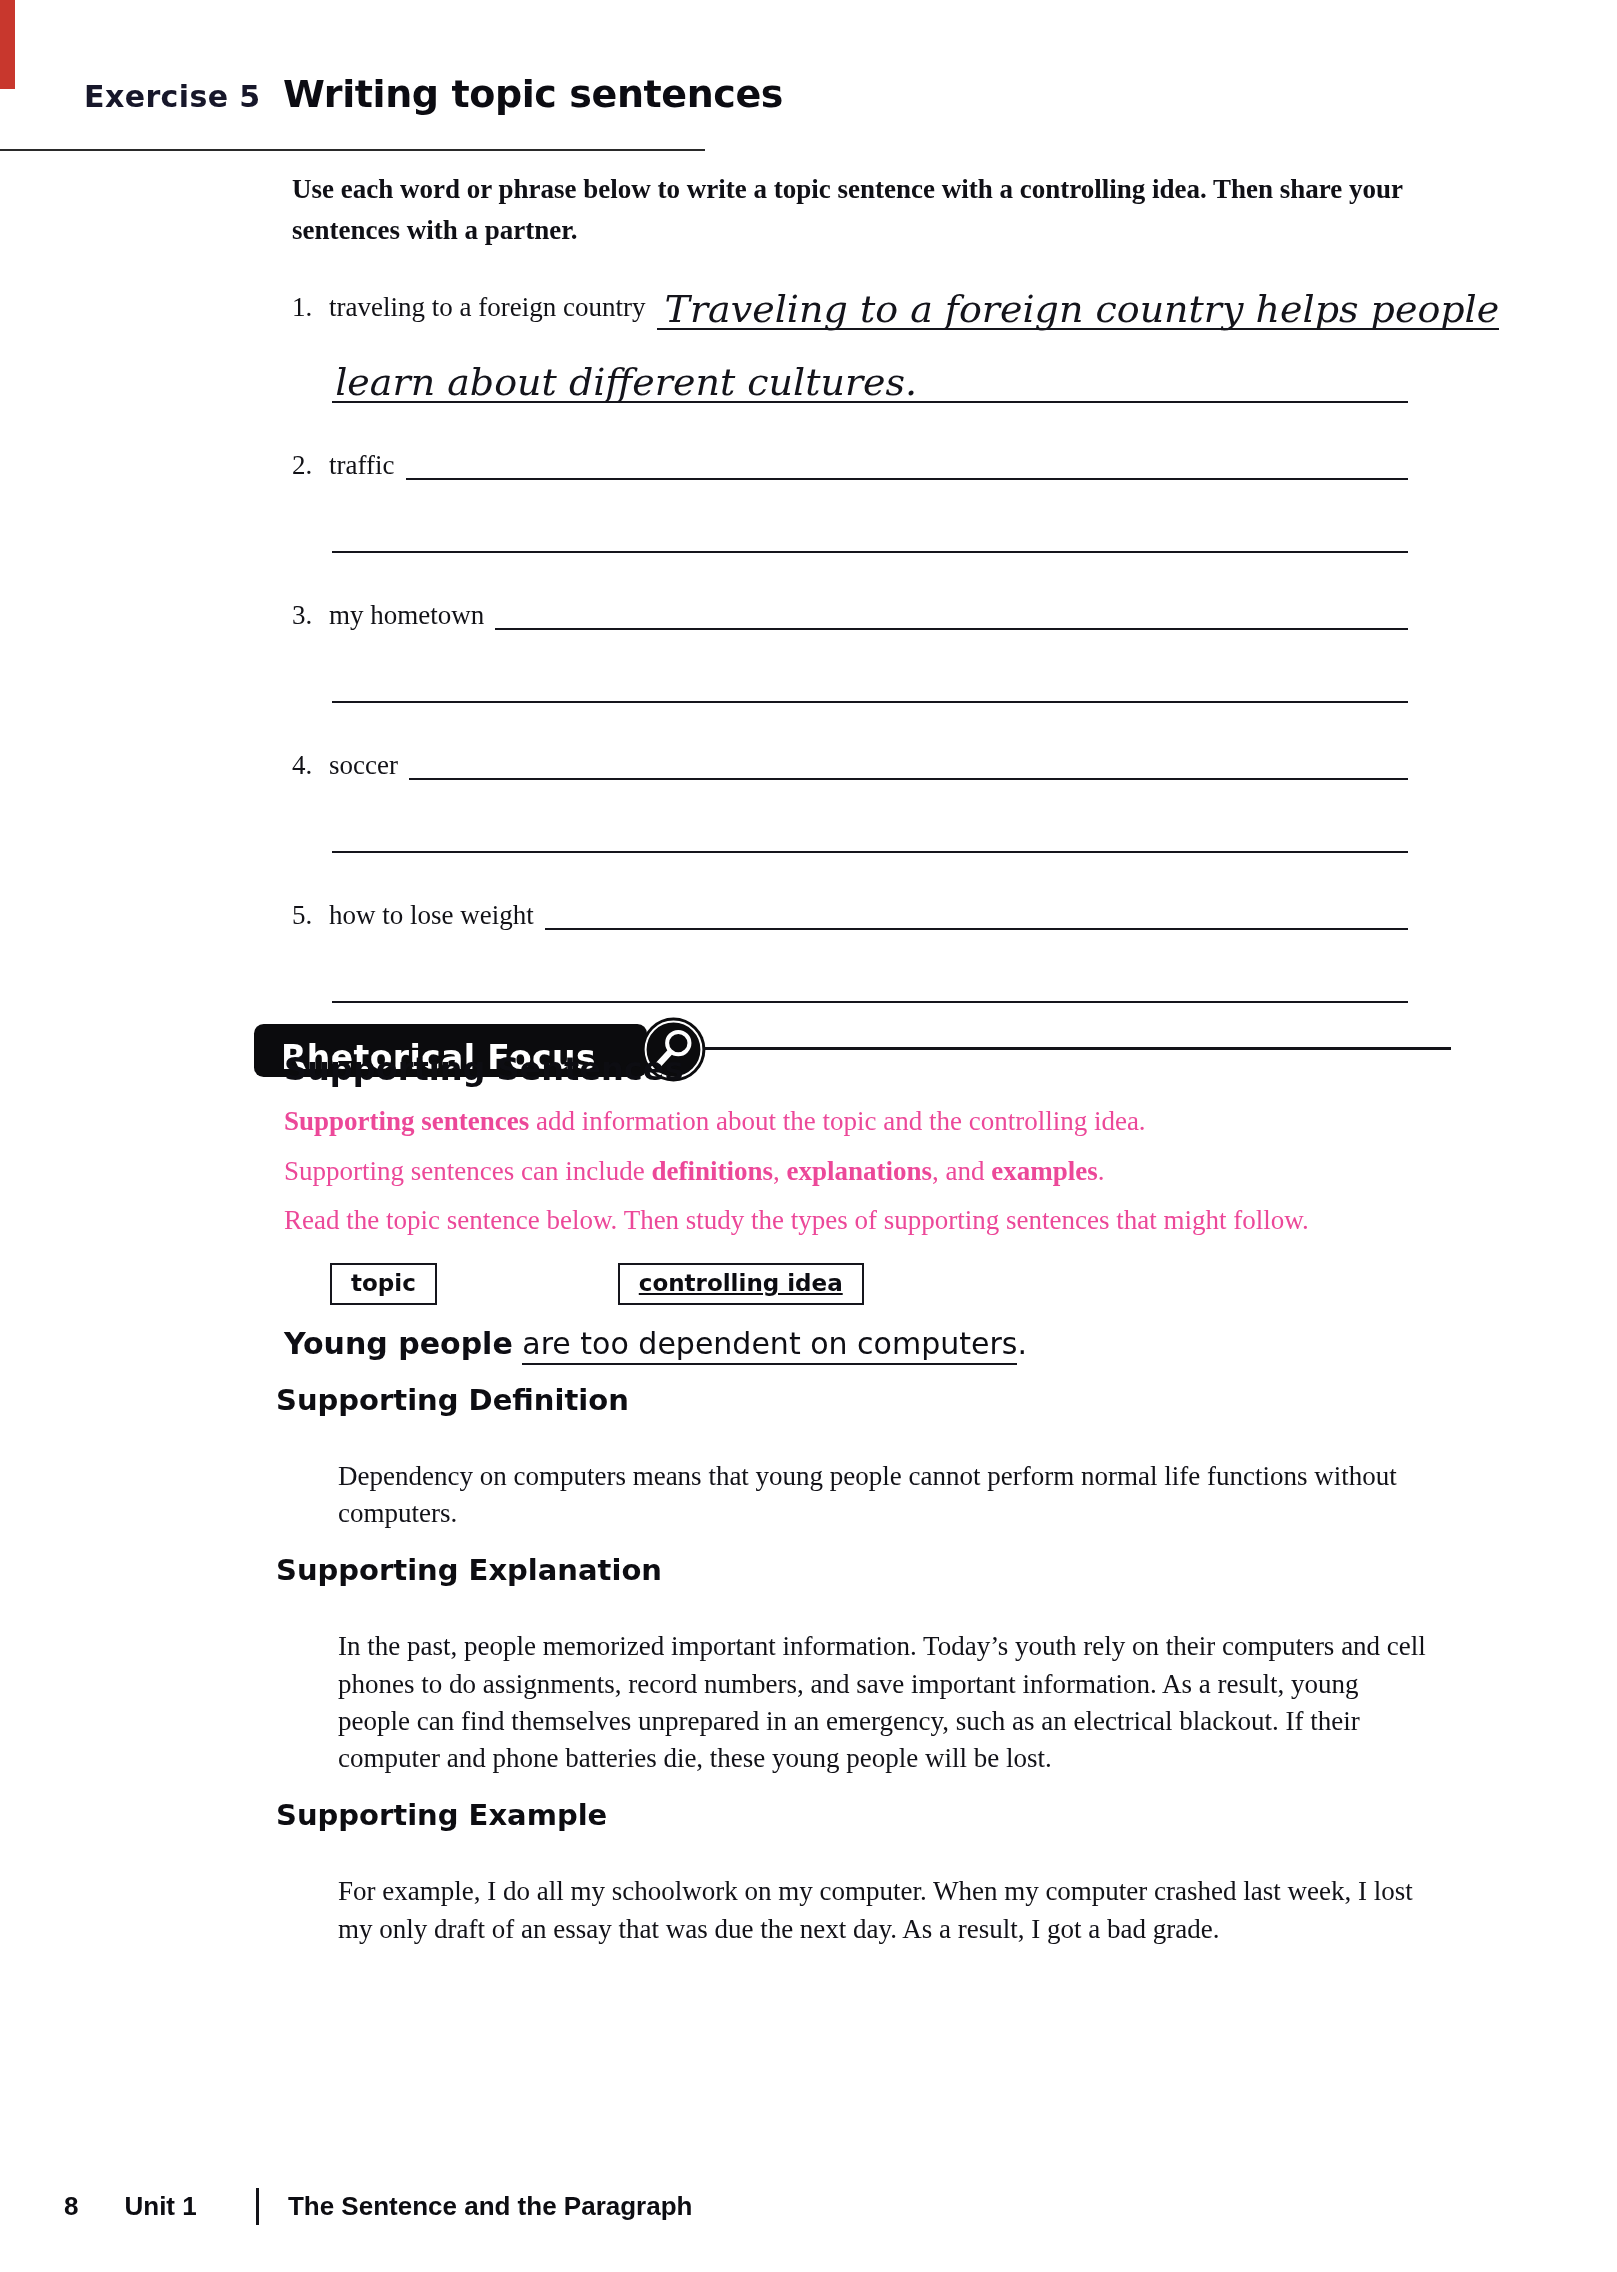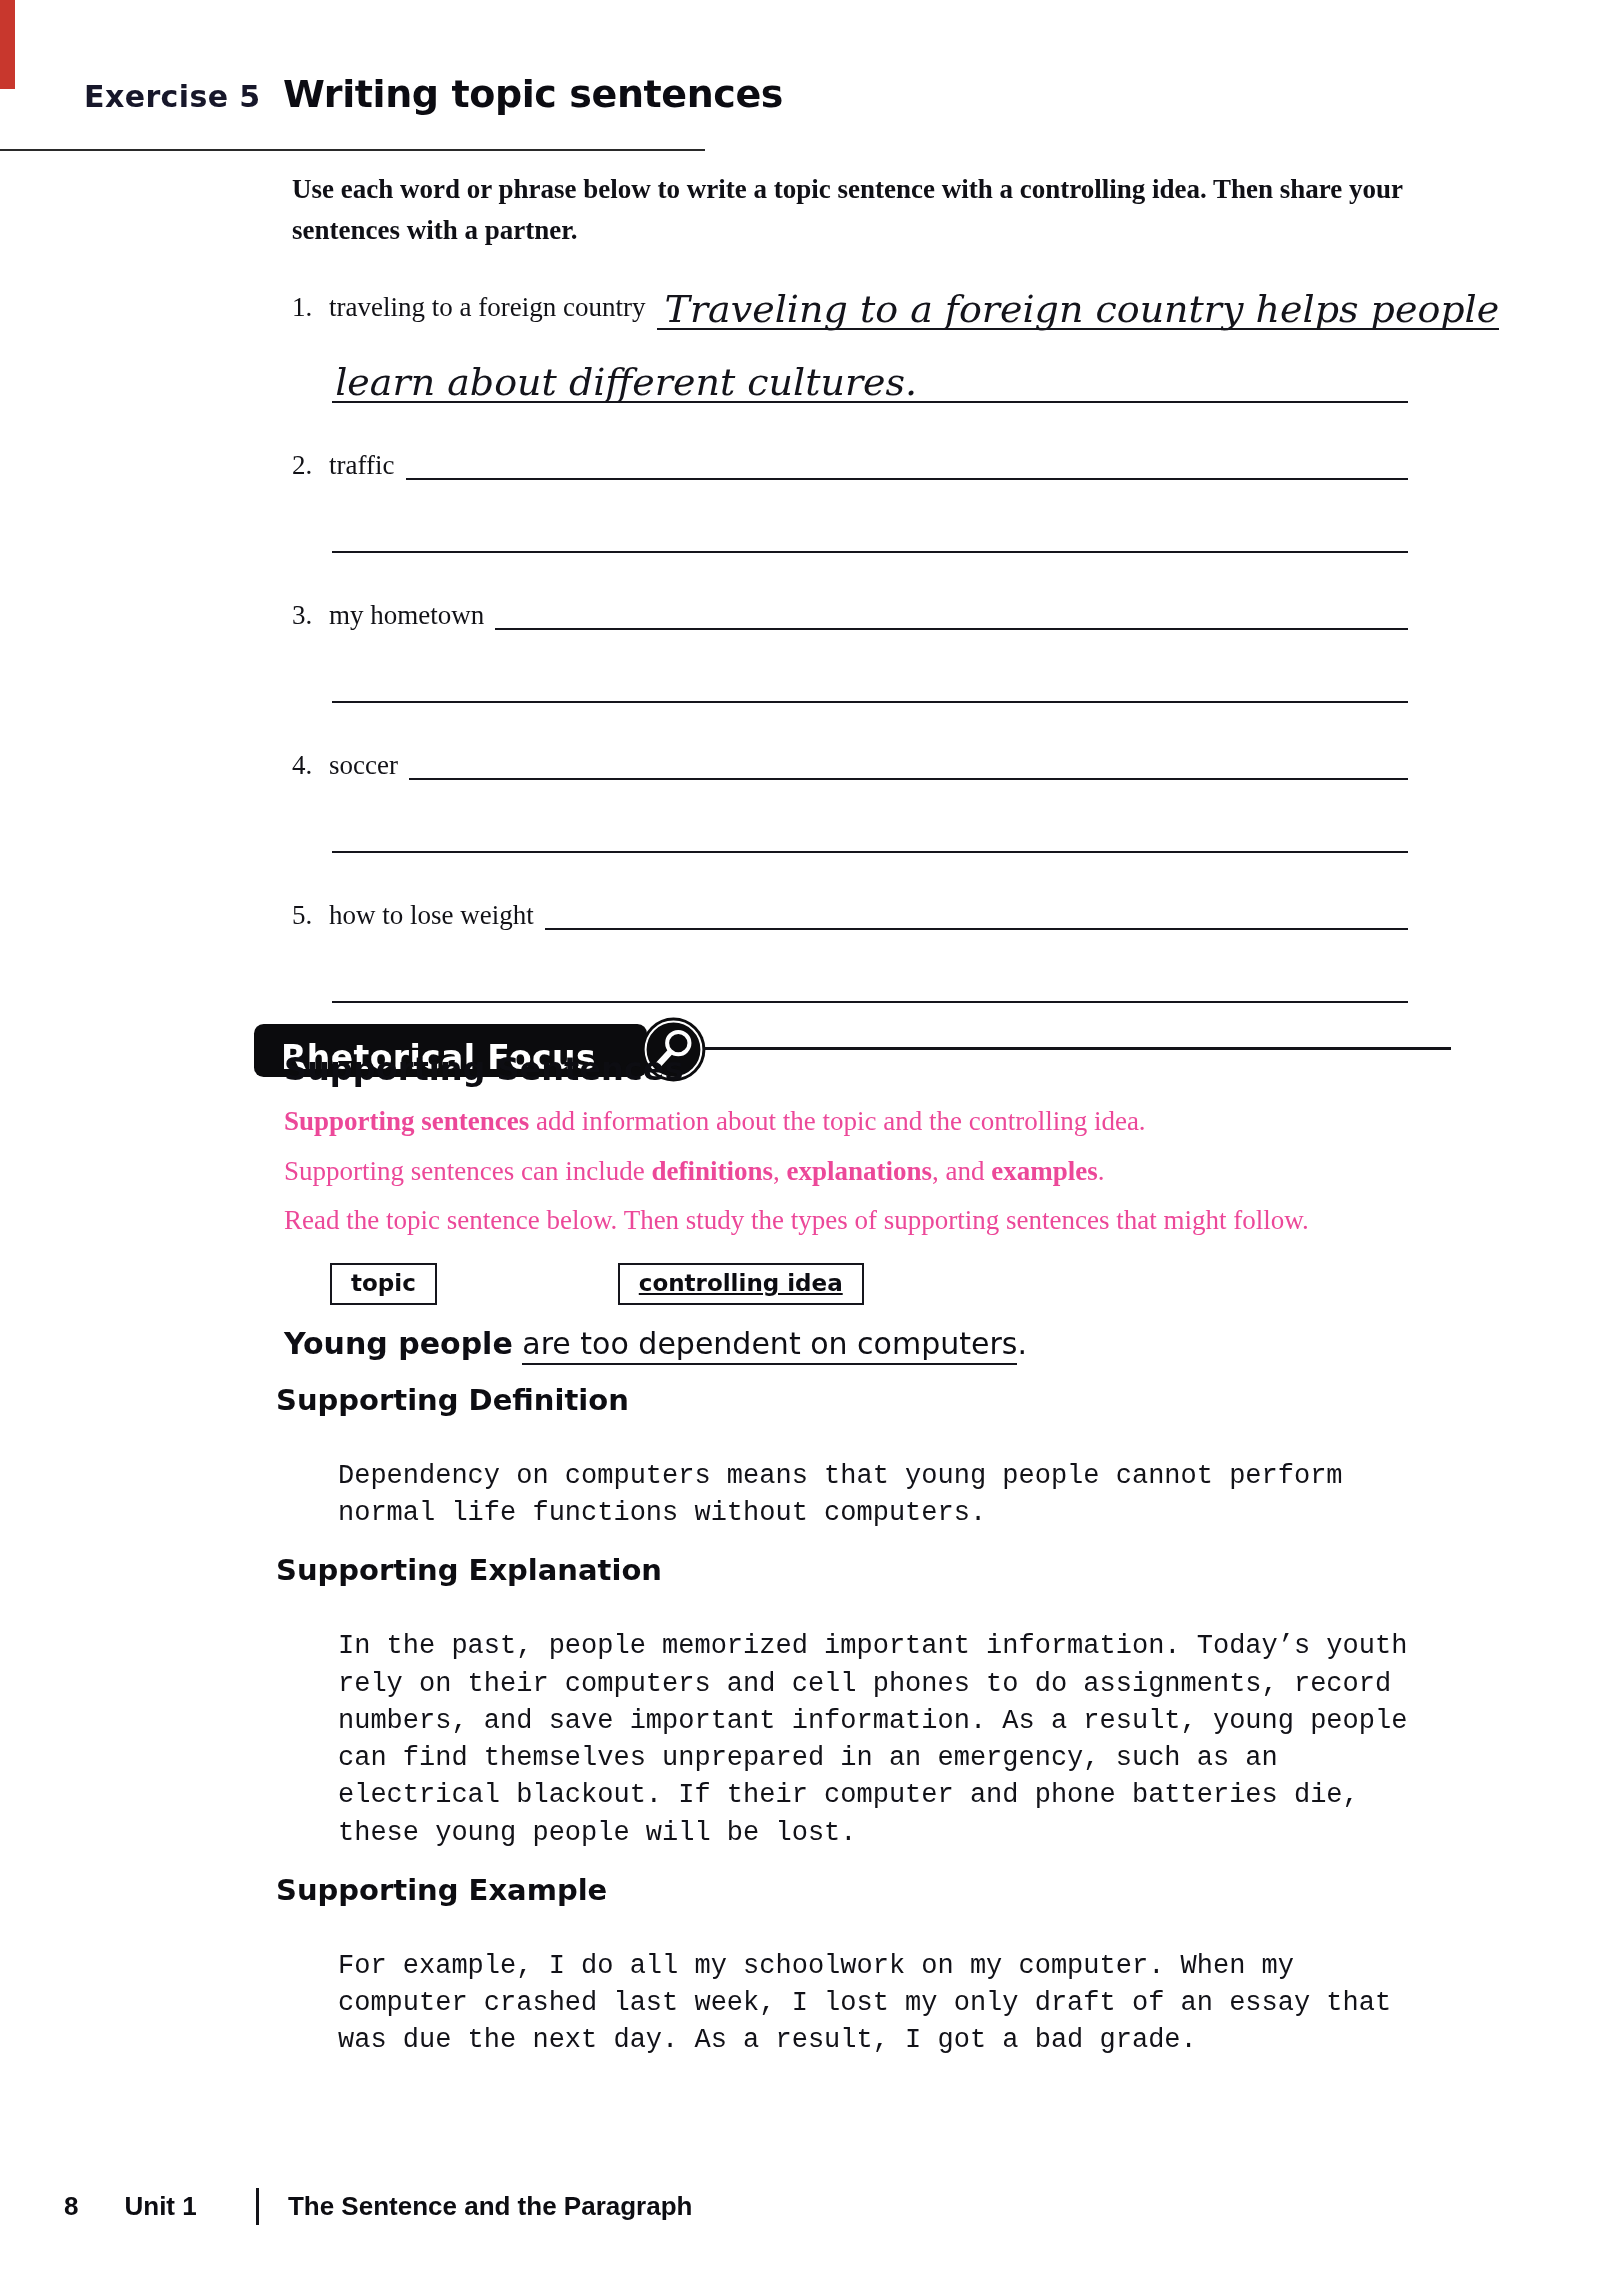--- a/index.html
+++ b/index.html
@@ -187,21 +187,21 @@
   .support-heading {
     font-family: "DejaVu Sans", sans-serif;
     font-weight: bold;
     font-size: 29px;
     color: #0d0d12;
     margin-top: 21px;
     margin-bottom: 12.8px;
     margin-left: -8px;
   }
   .support-text {
-    font-family: Liberation Mono, monospace;
+    font-family: Liberation Serif, serif;
     font-size: 27px;
     line-height: 1.38;
     color: #121218;
     margin-left: 54px;
     width: 1093px;
     margin-top: 41px;
   }
 
   
   .footer {

